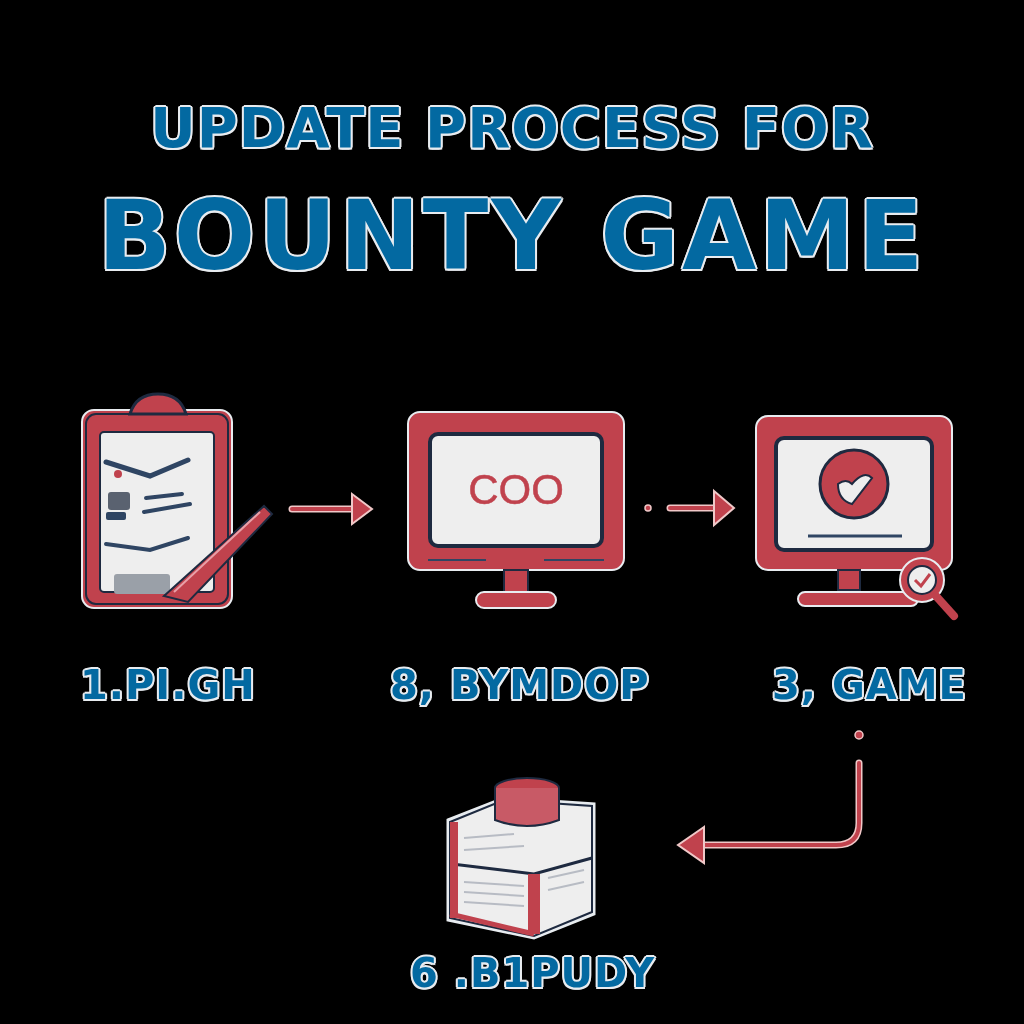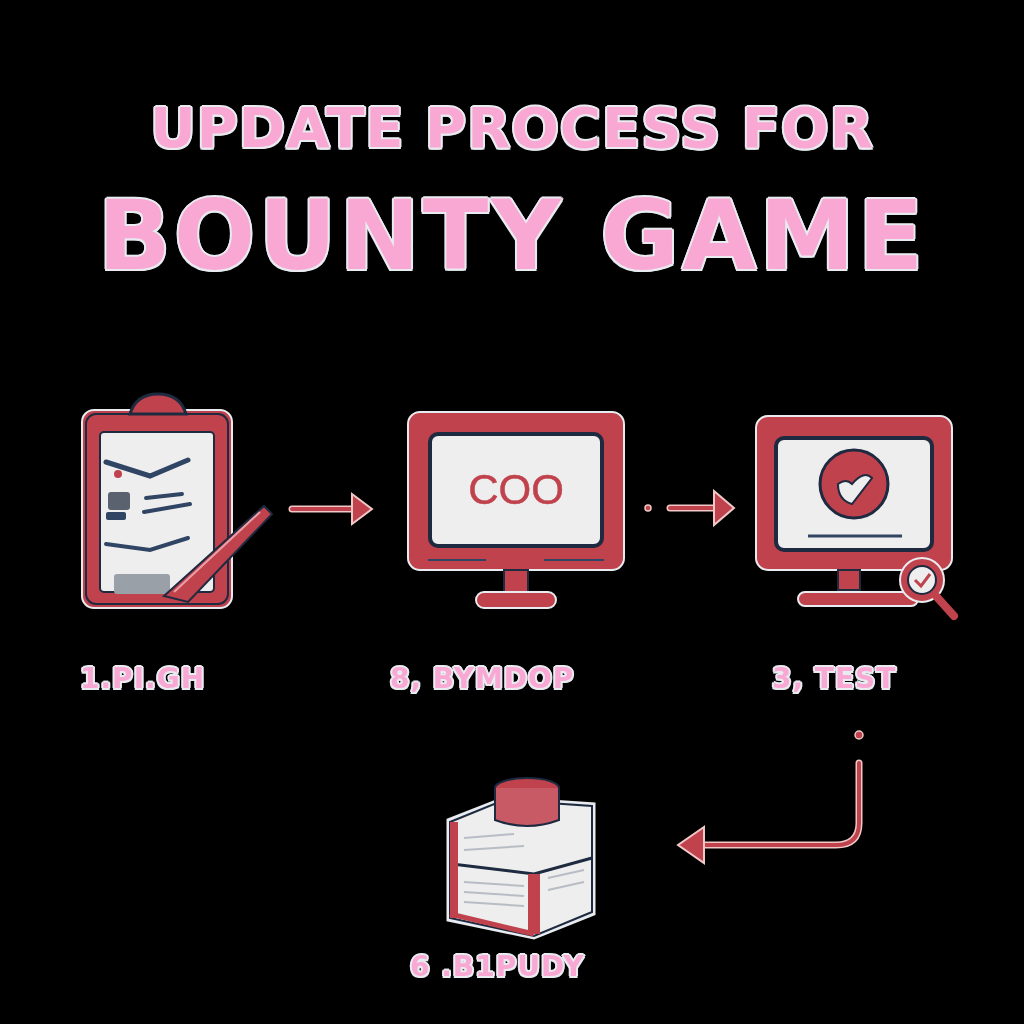--- a/index.html
+++ b/index.html
@@ -1,31 +1,31 @@
 <!DOCTYPE html>
 <html><head>
 <meta charset="utf-8">
 <style>
   html, body { margin: 0; padding: 0; background: #000; }
   body { width: 1024px; height: 1024px; position: relative; overflow: hidden; font-family: "DejaVu Sans", "Liberation Sans", sans-serif; }
   .outlined {
-    color: #f9a8d4;
+    color: #0369a1;
     font-weight: 700;
     -webkit-text-stroke: 0;
     text-shadow:
       -1.5px -1.5px 0 #e8ecf0, 1.5px -1.5px 0 #e8ecf0,
       -1.5px 1.5px 0 #e8ecf0, 1.5px 1.5px 0 #e8ecf0,
       0 -2px 0 #e8ecf0, 0 2px 0 #e8ecf0, -2px 0 0 #e8ecf0, 2px 0 0 #e8ecf0;
     position: absolute;
     white-space: nowrap;
     letter-spacing: 1px;
   }
   .title-line1 { top: 95px; left: 0; width: 1024px; text-align: center; font-size: 56px; }
   .title-line2 { top: 180px; left: 0; width: 1024px; text-align: center; font-size: 96px; letter-spacing: 3px; }
-  .step-label { font-size: 28px; }
+  .step-label { font-size: 40px; }
   .icon { position: absolute; }
   .arrow { position: absolute; }
 </style>
 </head>
 <body>
 
 <div>
   <div class="outlined title-line1">UPDATE PROCESS FOR</div>
   <div class="outlined title-line2">BOUNTY GAME</div>
 </div>
@@ -89,21 +89,21 @@
     <rect x="46" y="180" width="120" height="14" rx="7" fill="#c0424d" stroke="#e8ecf0" stroke-width="2"></rect>
     <circle cx="170" cy="168" r="22" fill="#c0424d" stroke="#e8ecf0" stroke-width="2"></circle>
     <circle cx="170" cy="168" r="14" fill="#eeeeee" stroke="#1e2a40" stroke-width="2"></circle>
     <path d="M163 168 L169 174 L178 162" fill="none" stroke="#c0424d" stroke-width="3"></path>
     <line x1="184" y1="184" x2="202" y2="204" stroke="#c0424d" stroke-width="8" stroke-linecap="round"></line>
   </svg>
 </div>
 
 <div class="outlined step-label" style="left:80px; top:662px;">1.PI.GH</div>
 <div class="outlined step-label" style="left:390px; top:662px;text-align:right;">8, BYMDOP</div>
-<div class="outlined step-label" style="left:772px; top:662px;">3, TEST</div>
+<div class="outlined step-label" style="left:772px; top:662px;">3, GAME</div>
 
 <div class="arrow" style="left:670px; top:725px;">
   <svg width="200" height="140" viewBox="0 0 200 140">
     <circle cx="189" cy="10" r="4" fill="#c0424d" stroke="#f0c8c8" stroke-width="1.5"></circle>
     <path d="M189 38 L189 98 Q189 120 166 120 L30 120" fill="none" stroke="#f0c8c8" stroke-width="7" stroke-linecap="round"></path>
     <path d="M189 38 L189 98 Q189 120 166 120 L30 120" fill="none" stroke="#c0424d" stroke-width="4" stroke-linecap="round"></path>
     <path d="M34 102 L8 120 L34 138 Z" fill="#c0424d" stroke="#f0c8c8" stroke-width="2"></path>
   </svg>
 </div>
 

